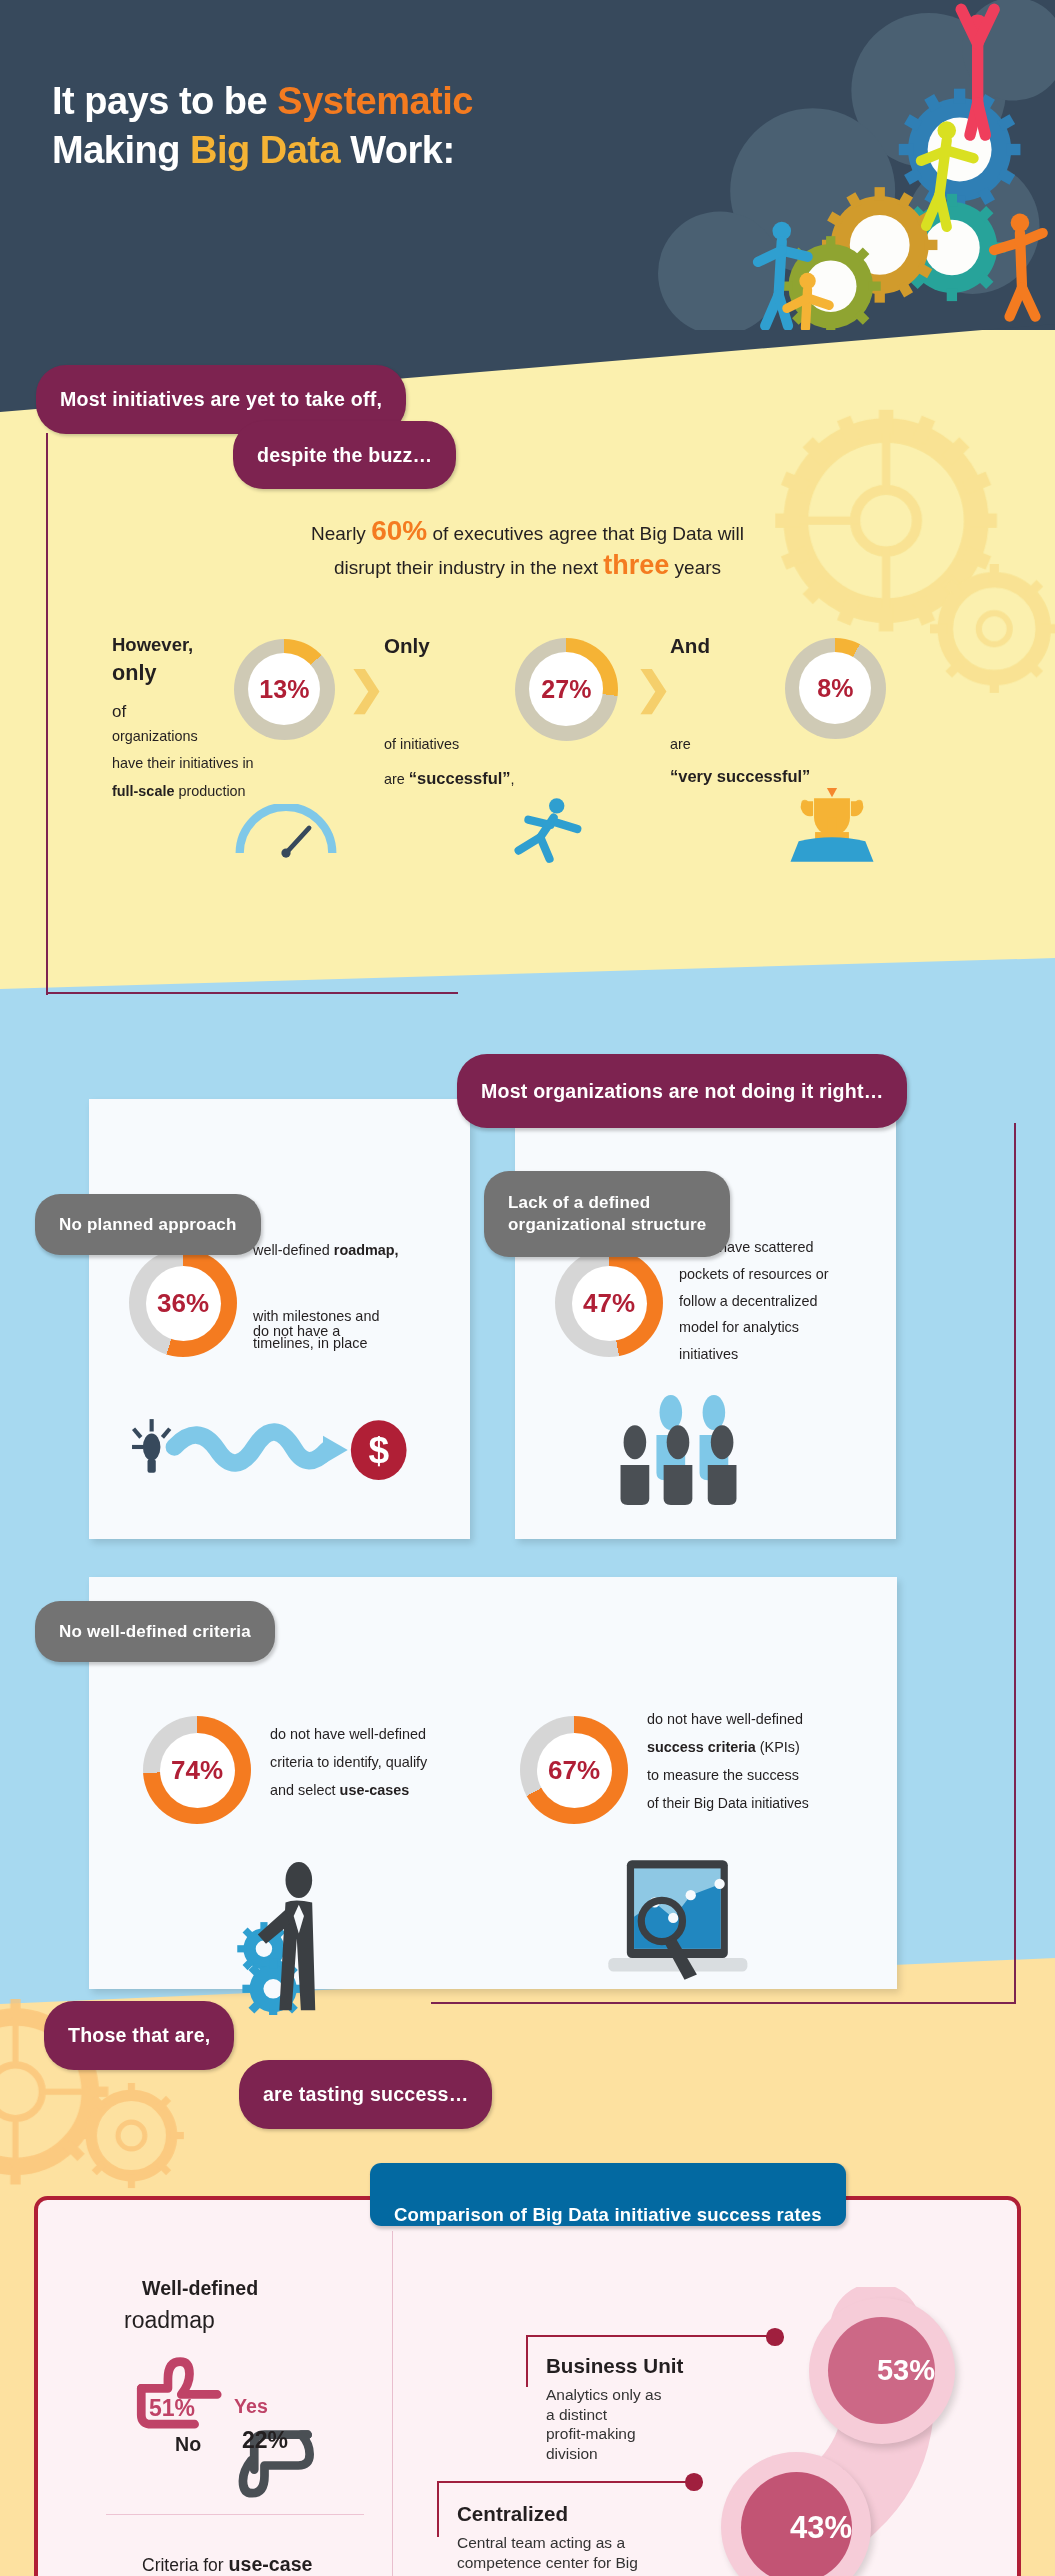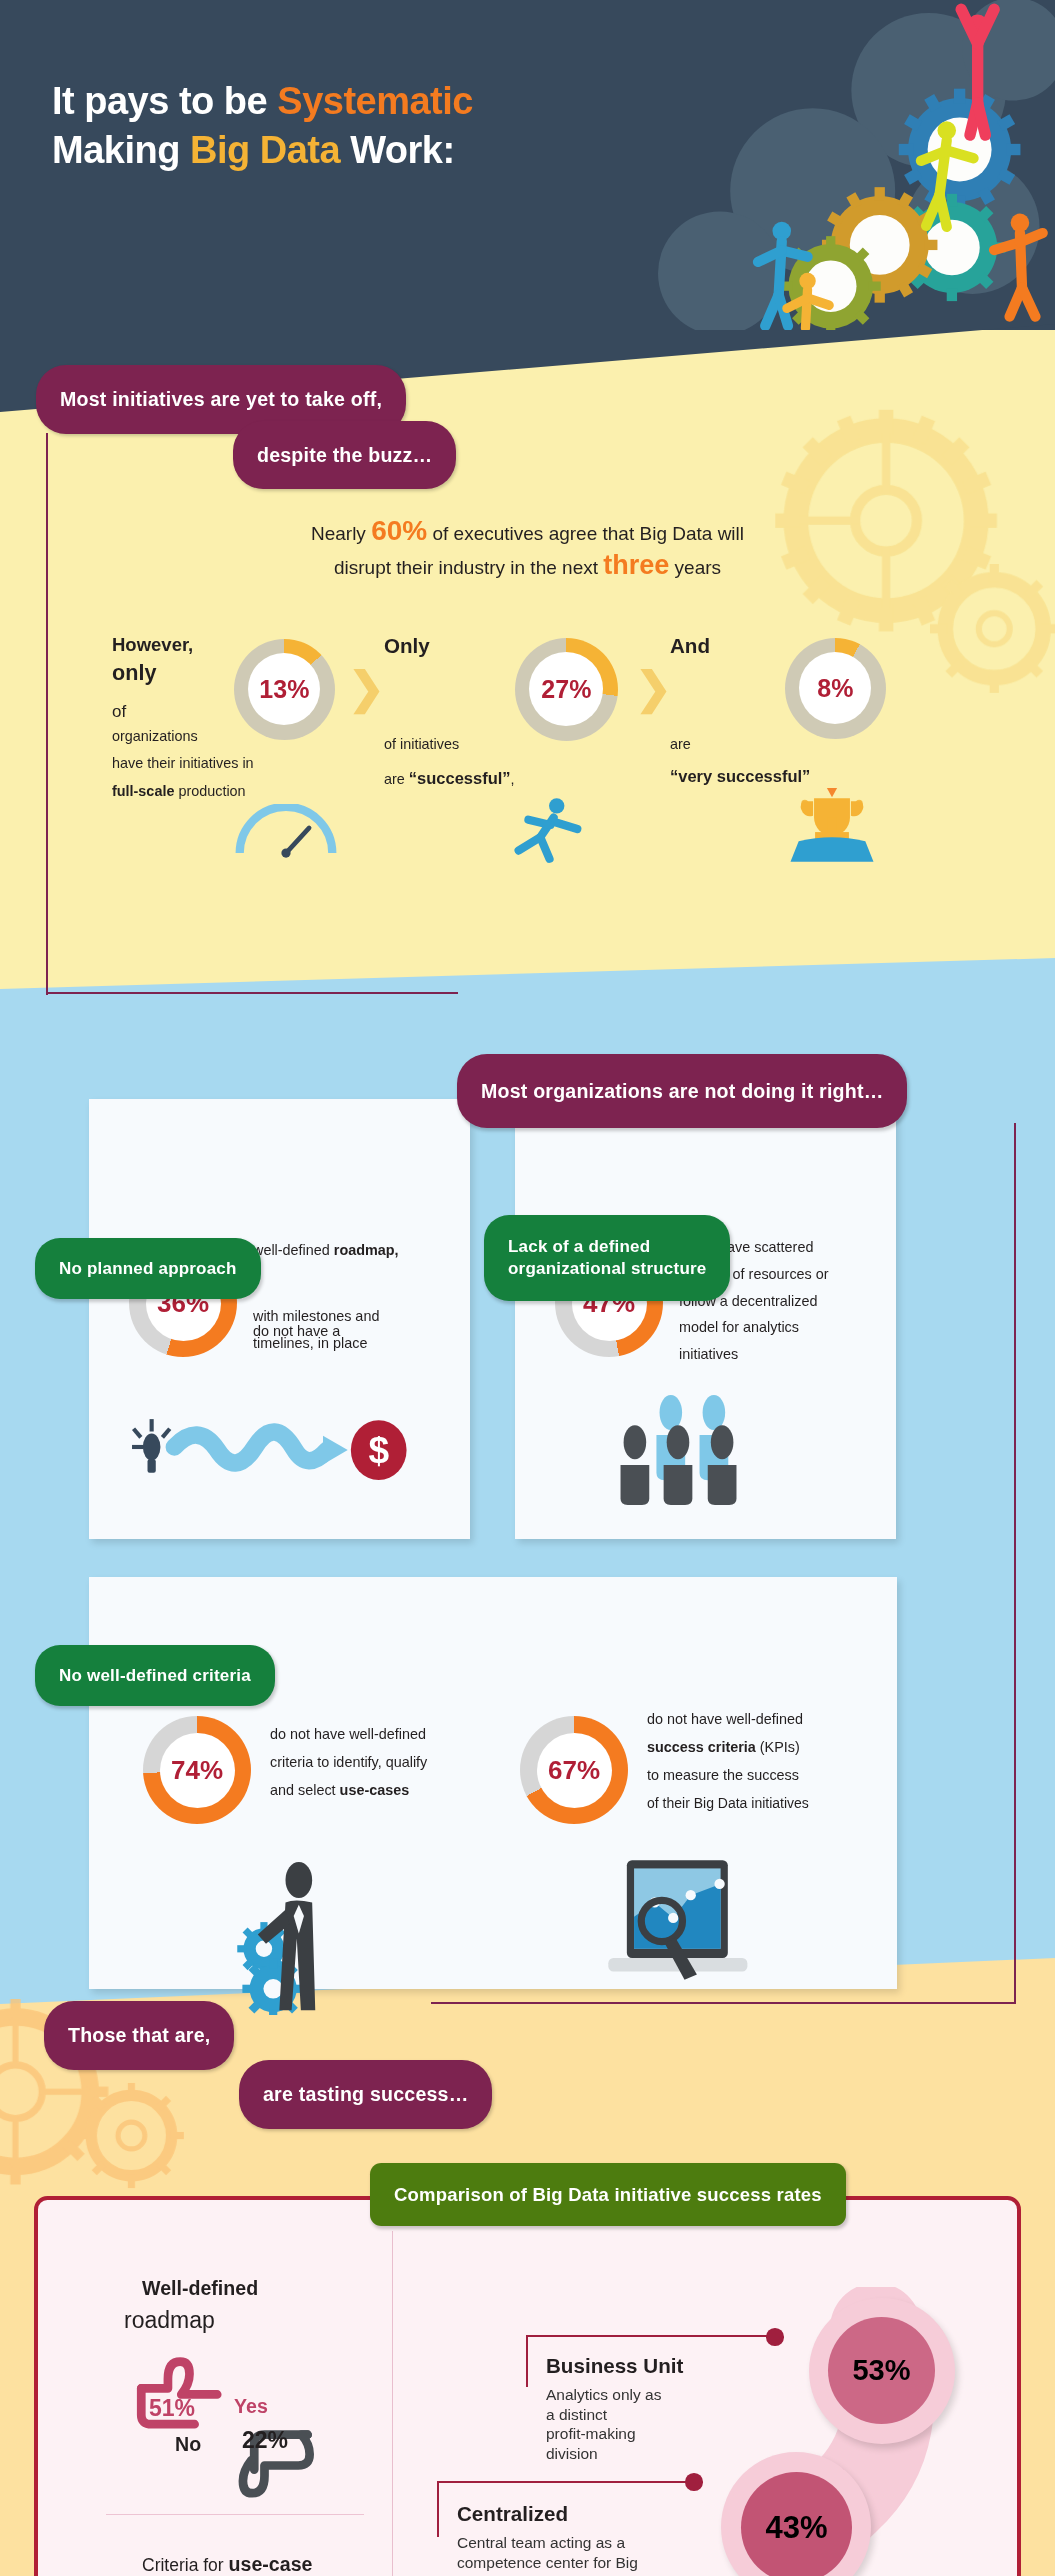--- a/index.html
+++ b/index.html
@@ -24,22 +24,22 @@
   #header-title { position:absolute; left:52px; top:77px; width:541px; z-index:5; }
   .title-line { font-size:38px; font-weight:bold; color:#ffffff; letter-spacing:-0.5px;
                 line-height:1.28; font-family:"Liberation Sans", sans-serif; }
   .t-yellow { color:#f5b335; }
   .t-orange { color:#f47b20; }
 
   
   .pill { position:absolute; background:#7d2350; color:#fff; border-radius:30px;
           display:flex; align-items:center; font-weight:bold; box-shadow:1.5px 2.1px 3.6px rgba(0,0,0,.2); z-index:8;}
   .pill span { padding:0 24px; font-size:19.6px; letter-spacing:0.2px; }
-  .pill.orange { background:#15803d; border-radius:25px;margin-top:44px; }
-  .pill.crimson { background:#4d7c0f; border-radius:11.3px; }
+  .pill.orange { background:#737373; border-radius:25px; }
+  .pill.crimson { background:#0369a1; border-radius:11.3px;align-items:flex-end; }
 
   .connector { position:absolute; border-color:#7d2350; z-index:3; }
 
   
   .donut { position:absolute; border-radius:50%; }
   .donut .hole { position:absolute; border-radius:50%; background:#fff;
                  display:flex; align-items:center; justify-content:center; }
   .donut .hole .val { color:#b01f36; font-weight:bold; }
 
   .txt { position:absolute; color:#231f20; }
@@ -50,22 +50,22 @@
 
   .chev { position:absolute; color:#f5cf6b; font-size:44px; font-weight:bold; }
 
   
   #comparison-panel { position:absolute; left:34px; top:2196px; width:987px; height:804px;
         background:#fdf2f5; border:4.6px solid #b01f36; border-radius:13.4px; z-index:6; }
   #panel-divider { position:absolute; left:392px; top:2231px; width:1px; height:737px; background:#e9bfce; z-index:9;}
   .hr-sep { position:absolute; height:1px; background:#edc4d3; z-index:9; }
 
   .bubble { position:absolute; border-radius:50%; background:#bf4367;
-            display:flex; align-items:center; justify-content:center;
-            color:#000000; font-weight:bold; z-index:11; }
+            display:flex; align-items:center; justify-content:flex-end;
+            color:#ffffff; font-weight:bold; z-index:11; }
   .bubble-ring { position:absolute; border-radius:50%; background:#f6ccd8; z-index:10;
                  box-shadow:3.1px 4.6px 7.2px rgba(0,0,0,.14); }
 
   .lead-dot { position:absolute; width:17.5px; height:17.5px; border-radius:50%; background:#a01f3e; z-index:12; }
   .lead-line { position:absolute; background:#a01f3e; z-index:11; }
 
   .lbl-title { position:absolute; font-weight:bold; color:#231f20; z-index:12; }
   .lbl-sub { position:absolute; color:#333; z-index:12; line-height:1.26; }
 
   .thumb-val { position:absolute; font-weight:bold; z-index:13; }

